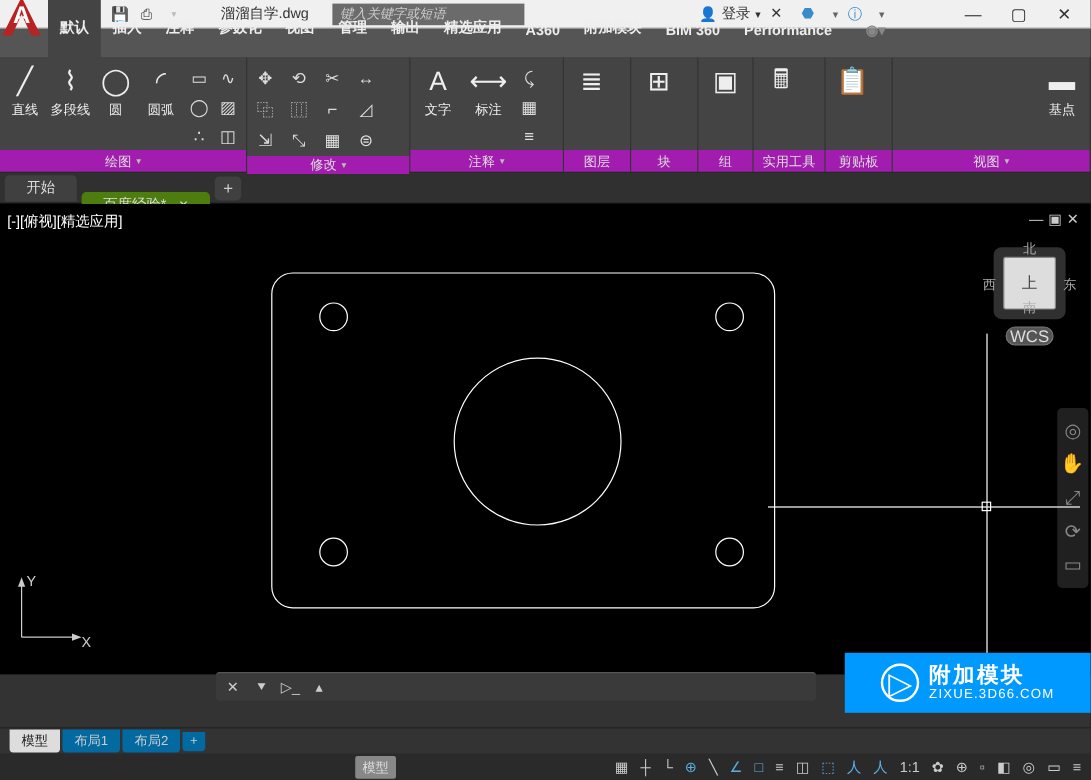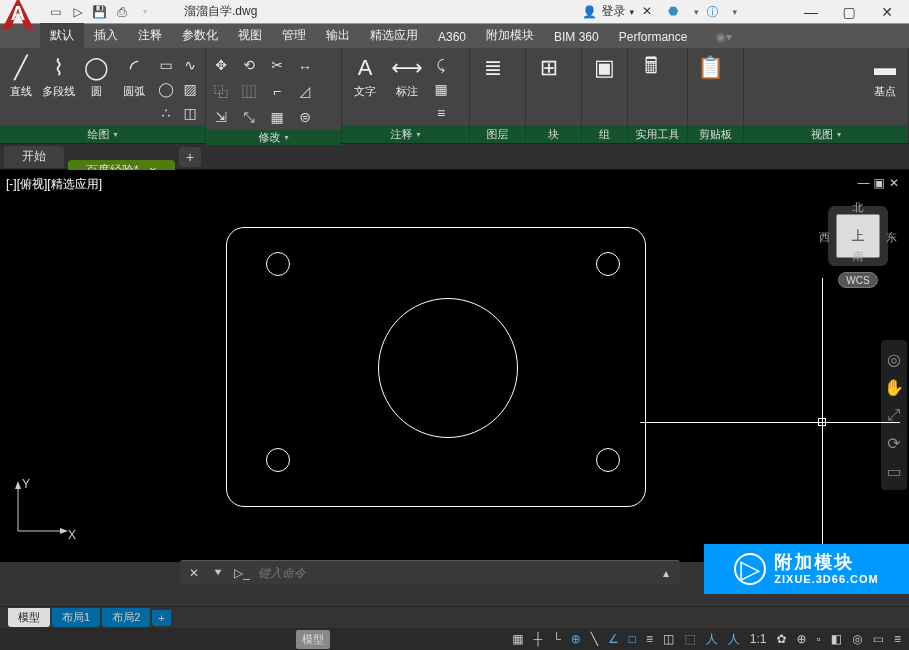--- a/index.html
+++ b/index.html
@@ -13,48 +13,48 @@
 .title-text { margin-left: 30px; font-size: 12px; color: #333; }
 .search-box { margin-left: 20px; width: 160px; height: 18px; background: #6b6b6b; color: #ccc; font-size: 11px; font-style: italic; padding: 0 6px; display: flex; align-items: center; }
 .title-right { margin-left: auto; display: flex; align-items: center; gap: 8px; padding-right: 4px; }
 .login-area { display: flex; align-items: center; gap: 4px; font-size: 12px; color: #333;}
 .win-controls { display: flex; gap: 2px; }
 .win-btn { width: 36px; height: 20px; display: flex; align-items: center; justify-content: center; font-size: 14px; color: #333; }
 .title-icon { width: 18px; height: 16px; font-size: 12px; color: #333;}
 
 
 .menutabs { height: 24px; background: #555; display: flex; align-items: flex-end; padding-left: 40px; }
-.menutab { padding: 4px 10px; font-size: 12px; color: #eee; cursor: pointer; }
+.menutab { padding: 16px 10px; font-size: 12px; color: #eee; cursor: pointer; font-weight: bold; }
 .menutab.active { background: #444; }
 
 
 .ribbon { height: 96px; background: #444; display: flex; border-bottom: 1px solid #222; }
 .panel { border-right: 1px solid #333; display: flex; flex-direction: column; padding: 2px 4px 0; }
 .panel-body { flex: 1; display: flex; align-items: flex-start; gap: 4px; padding-top: 4px;}
-.panel-title { height: 18px; font-size: 11px; color: #ddd; text-align: left; display: flex; justify-content: center; align-items: center; gap: 2px; background: #14532d; margin: 0 -4px;}
+.panel-title { height: 18px; font-size: 11px; color: #ddd; text-align: left; display: flex; justify-content: center; align-items: center; gap: 2px; background: #a21caf; margin: 0 -4px;}
 .big-btn { width: 38px; display: flex; flex-direction: column; align-items: center; gap: 2px; color: #eee; font-size: 11px;}
 .big-btn .ic { width: 28px; height: 28px; display: flex; align-items: center; justify-content: center; font-size: 22px; color: #eee;}
 .small-grid { display: grid; grid-template-columns: repeat(3, 22px); grid-auto-rows: 22px; gap: 2px;}
 .sm-btn { width: 22px; height: 22px; display: flex; align-items: center; justify-content: center; color: #ddd; font-size: 14px; }
 .drop::after { content: "▾"; font-size: 8px; margin-left: 2px; color: #bbb;}
 
 
 .filetabs { height: 26px; background: #303030; display: flex; align-items: center; padding-left: 4px; gap: 0; border-bottom: 1px solid #111;}
 .filetab { height: 22px; padding: 0 18px; background: #404040; color: #ddd; font-size: 12px; display: flex; align-items: center; border-radius: 4px 4px 0 0; margin-right: 4px; position: relative;}
 .filetab.active { background: #4d7c0f; margin-top: 28px; }
 .filetab-add { width: 22px; height: 20px; background: #404040; color: #ccc; border-radius: 4px; display: flex; align-items: center; justify-content: center; font-size: 14px;}
 
 
 .draw-area { position: relative; background: #000; width: 100%; height: 392px; }
 .view-caption { position: absolute; top: 6px; left: 6px; color: #fff; font-size: 12px; }
 .draw-min { position: absolute; top: 6px; right: 10px; color: #ccc; display: flex; gap: 4px; font-size: 12px;}
 .navcube-wrap { position: absolute; top: 30px; right: 16px; width: 70px; text-align: center; color: #999; font-size: 11px;}
 .navcube { width: 44px; height: 44px; background: #ddd; border: 1px solid #888; margin: 14px auto 2px; display: flex; align-items: center; justify-content: center; color: #444; font-size: 13px; box-shadow: 0 0 0 8px rgba(80,80,80,0.6); border-radius: 2px;}
 .navcube-dir { position: absolute; font-size: 11px; color: #aaa;}
-.wcs-badge { margin-top: 14px; width: 40px; height: 16px; background: #555; border: 1px solid #777; border-radius: 8px; font-size: 10px; color: #ddd; display: flex; align-items: center; justify-content: center; margin-left: auto; margin-right: auto;}
+.wcs-badge { margin-top: 14px; width: 40px; height: 16px; background: #555; border: 1px solid #777; border-radius: 8px; font-size: 14px; color: #ddd; display: flex; align-items: center; justify-content: center; margin-left: auto; margin-right: auto;}
 .nav-tools { position: absolute; right: 2px; top: 170px; width: 26px; background: rgba(80,80,80,0.4); border-radius: 4px; display: flex; flex-direction: column; gap: 6px; padding: 8px 2px;}
 .nav-tool { width: 22px; height: 22px; color: #888; font-size: 16px; display: flex; align-items: center; justify-content: center;}
 .ucs-icon { position: absolute; bottom: 20px; left: 10px; color: #ccc; font-size: 12px;}
 .crosshair-h { position: absolute; border-top: 1px solid #fff; }
 .crosshair-v { position: absolute; border-left: 1px solid #fff; }
 .pickbox { position: absolute; width: 8px; height: 8px; border: 1px solid #fff; }
 
 
 .part-rect { position: absolute; border: 1px solid #fff; border-radius: 18px; }
 .part-circle { position: absolute; border: 1px solid #fff; border-radius: 50%; }
@@ -73,35 +73,36 @@
 .statusbar { height: 22px; background: #2a2a2a; display: flex; align-items: center; padding: 0 6px; gap: 6px; position: absolute; bottom: 0; left: 0; right: 0; justify-content: flex-end;}
 .stat-btn { color: #ccc; font-size: 12px; padding: 0 2px; display: flex; align-items: center;}
 .stat-btn.blue { color: #5ab0e6; }
 .stat-label { color: #ddd; font-size: 11px; padding: 2px 6px; background: #888; border-radius: 2px; margin-right: auto;}
 
 
 .watermark { position: absolute; bottom: 56px; right: 0; width: 205px; height: 50px; background: #0099ff; display: flex; align-items: center; justify-content: center; gap: 8px; color: #fff;}
 .watermark .wm-logo { font-size: 26px; border: 2px solid #fff; border-radius: 50%; width: 32px; height: 32px; display: flex; align-items: center; justify-content: center;}
 .wm-text { display: flex; flex-direction: column; line-height: 1.1;}
 .wm-text .t1 { font-size: 18px; font-weight: bold; letter-spacing: 2px;}
-.wm-text .t2 { font-size: 11px; letter-spacing: 1px; font-weight: bold;}
+.wm-text .t2 { font-size: 11px; letter-spacing: 1px;}
 </style>
 </head>
 <body>
 
 <div class="titlebar">
   <div class="app-logo">A</div>
   <div class="qat">
     <div class="qat-btn">▭</div>
     <div class="qat-btn">▷</div>
     <div class="qat-btn">💾</div>
     <div class="qat-btn">⎙</div>
     <div class="qat-btn drop"></div>
   </div>
   <div class="title-text">溜溜自学.dwg</div>
+  <div class="search-box">键入关键字或短语</div>
   <div class="title-right">
     <div class="login-area">
       <span>👤</span>
       <span>登录</span>
       <span style="font-size:9px">▾</span>
     </div>
     <div class="title-icon">✕</div>
     <div class="title-icon" style="color:#3a8cc9">⬣</div>
     <span style="font-size:9px;color:#666">▾</span>
     <div class="title-icon" style="color:#3a8cc9">ⓘ</div>
@@ -312,21 +313,20 @@
     </svg>
     <span style="position:absolute;top:-2px;left:12px">Y</span>
     <span style="position:absolute;bottom:0;left:58px">X</span>
   </div>
 </div>
 
 <div class="cmdline">
   <span class="cmd-btn">✕</span>
   <span class="cmd-btn">⯆</span>
   <span class="cmd-btn">▷_</span>
-  <input class="cmd-input" placeholder="键入命令" style="">
   <span class="cmd-btn">▴</span>
 </div>
 
 <div class="layouttabs">
   <div class="layouttab">模型</div>
   <div class="layouttab inactive">布局1</div>
   <div class="layouttab inactive">布局2</div>
   <div class="layouttab inactive" style="padding:2px 6px">+</div>
 </div>
 

